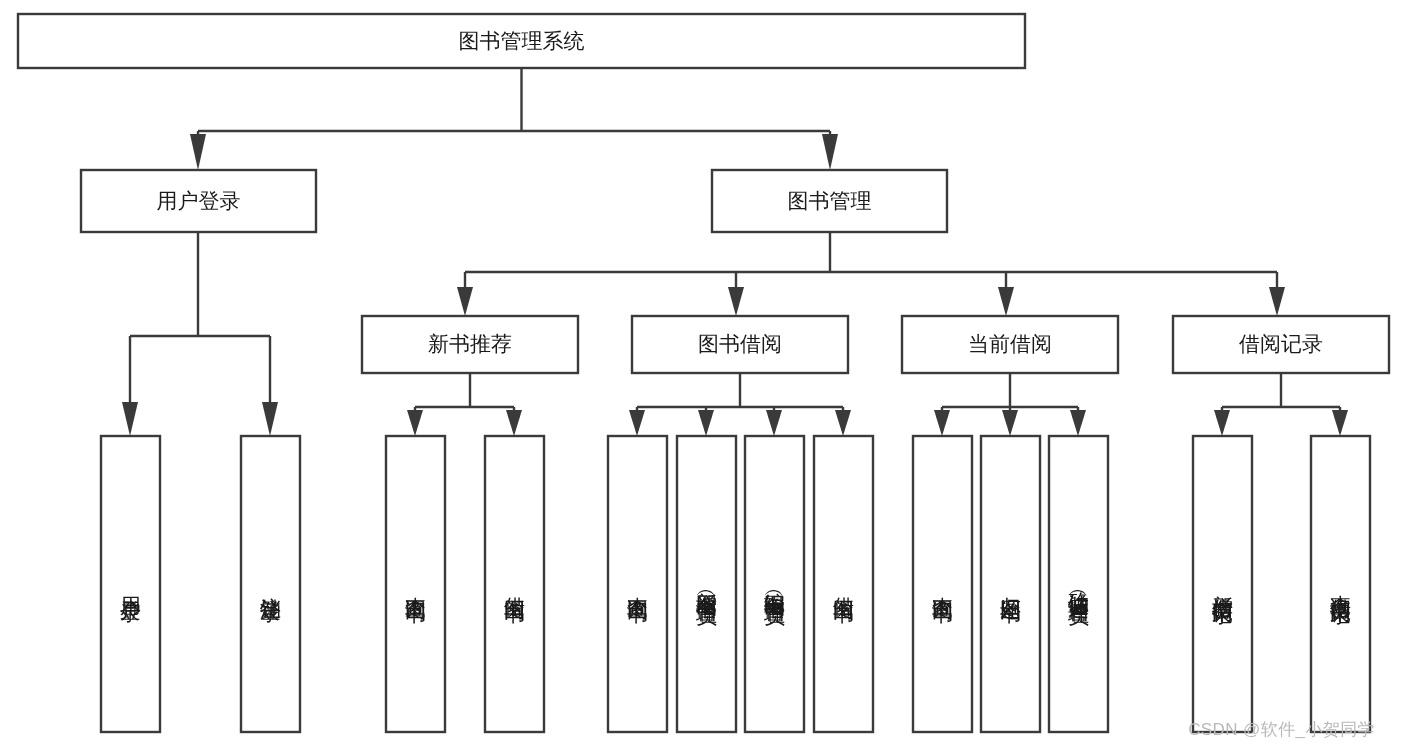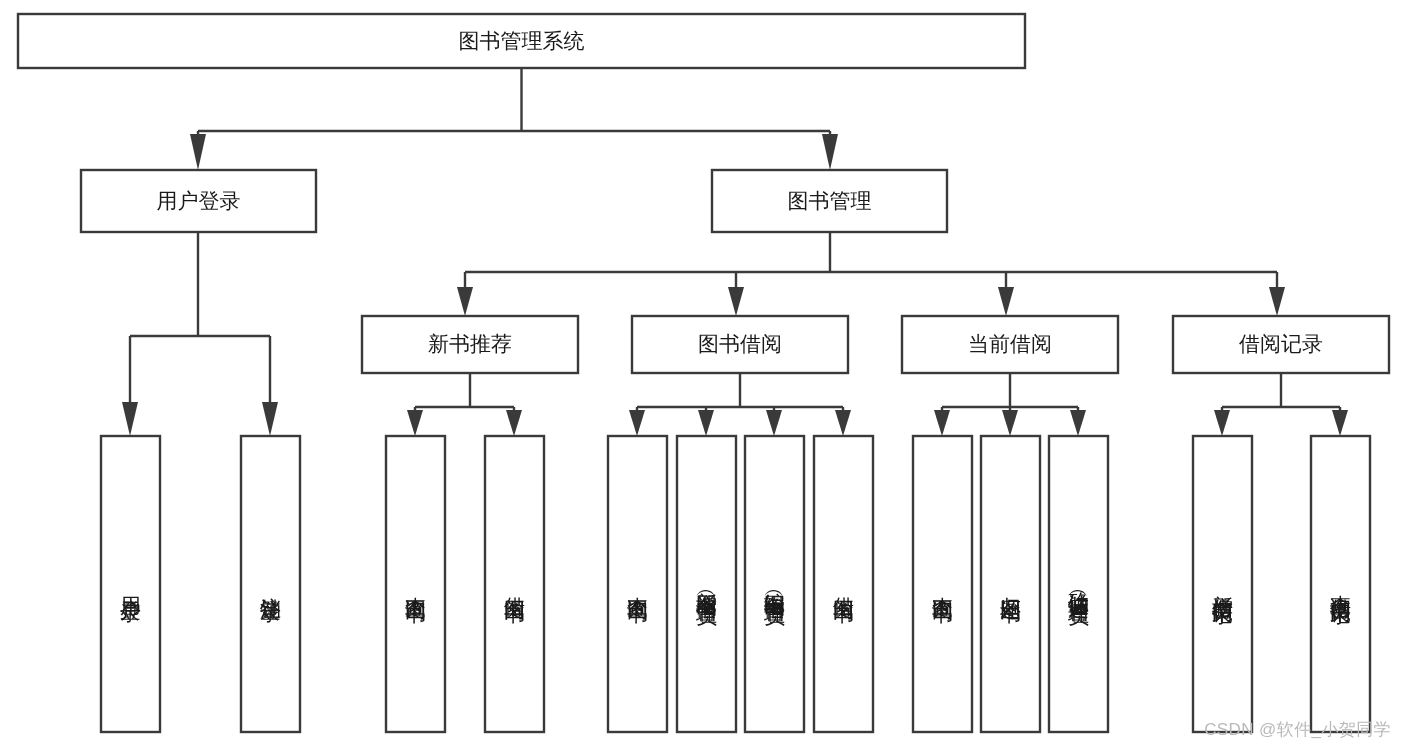--- a/index.html
+++ b/index.html
@@ -55,21 +55,21 @@
   .node-label-v {
     font-size: 21px;
     writing-mode: vertical-rl;
     text-orientation: upright;
     letter-spacing: 2px;
     text-anchor: middle;
     dominant-baseline: central;
   }
   .watermark {
     position: absolute;
-    right: 14px;
+    right: 30px;
     bottom: 6px;
     font-family: "Liberation Sans", "DejaVu Sans", sans-serif;
     font-size: 17px;
     color: #b9b9b9;
     white-space: nowrap;
     user-select: none;
     letter-spacing: 0.4px;
   }
 </style>
 </head>

